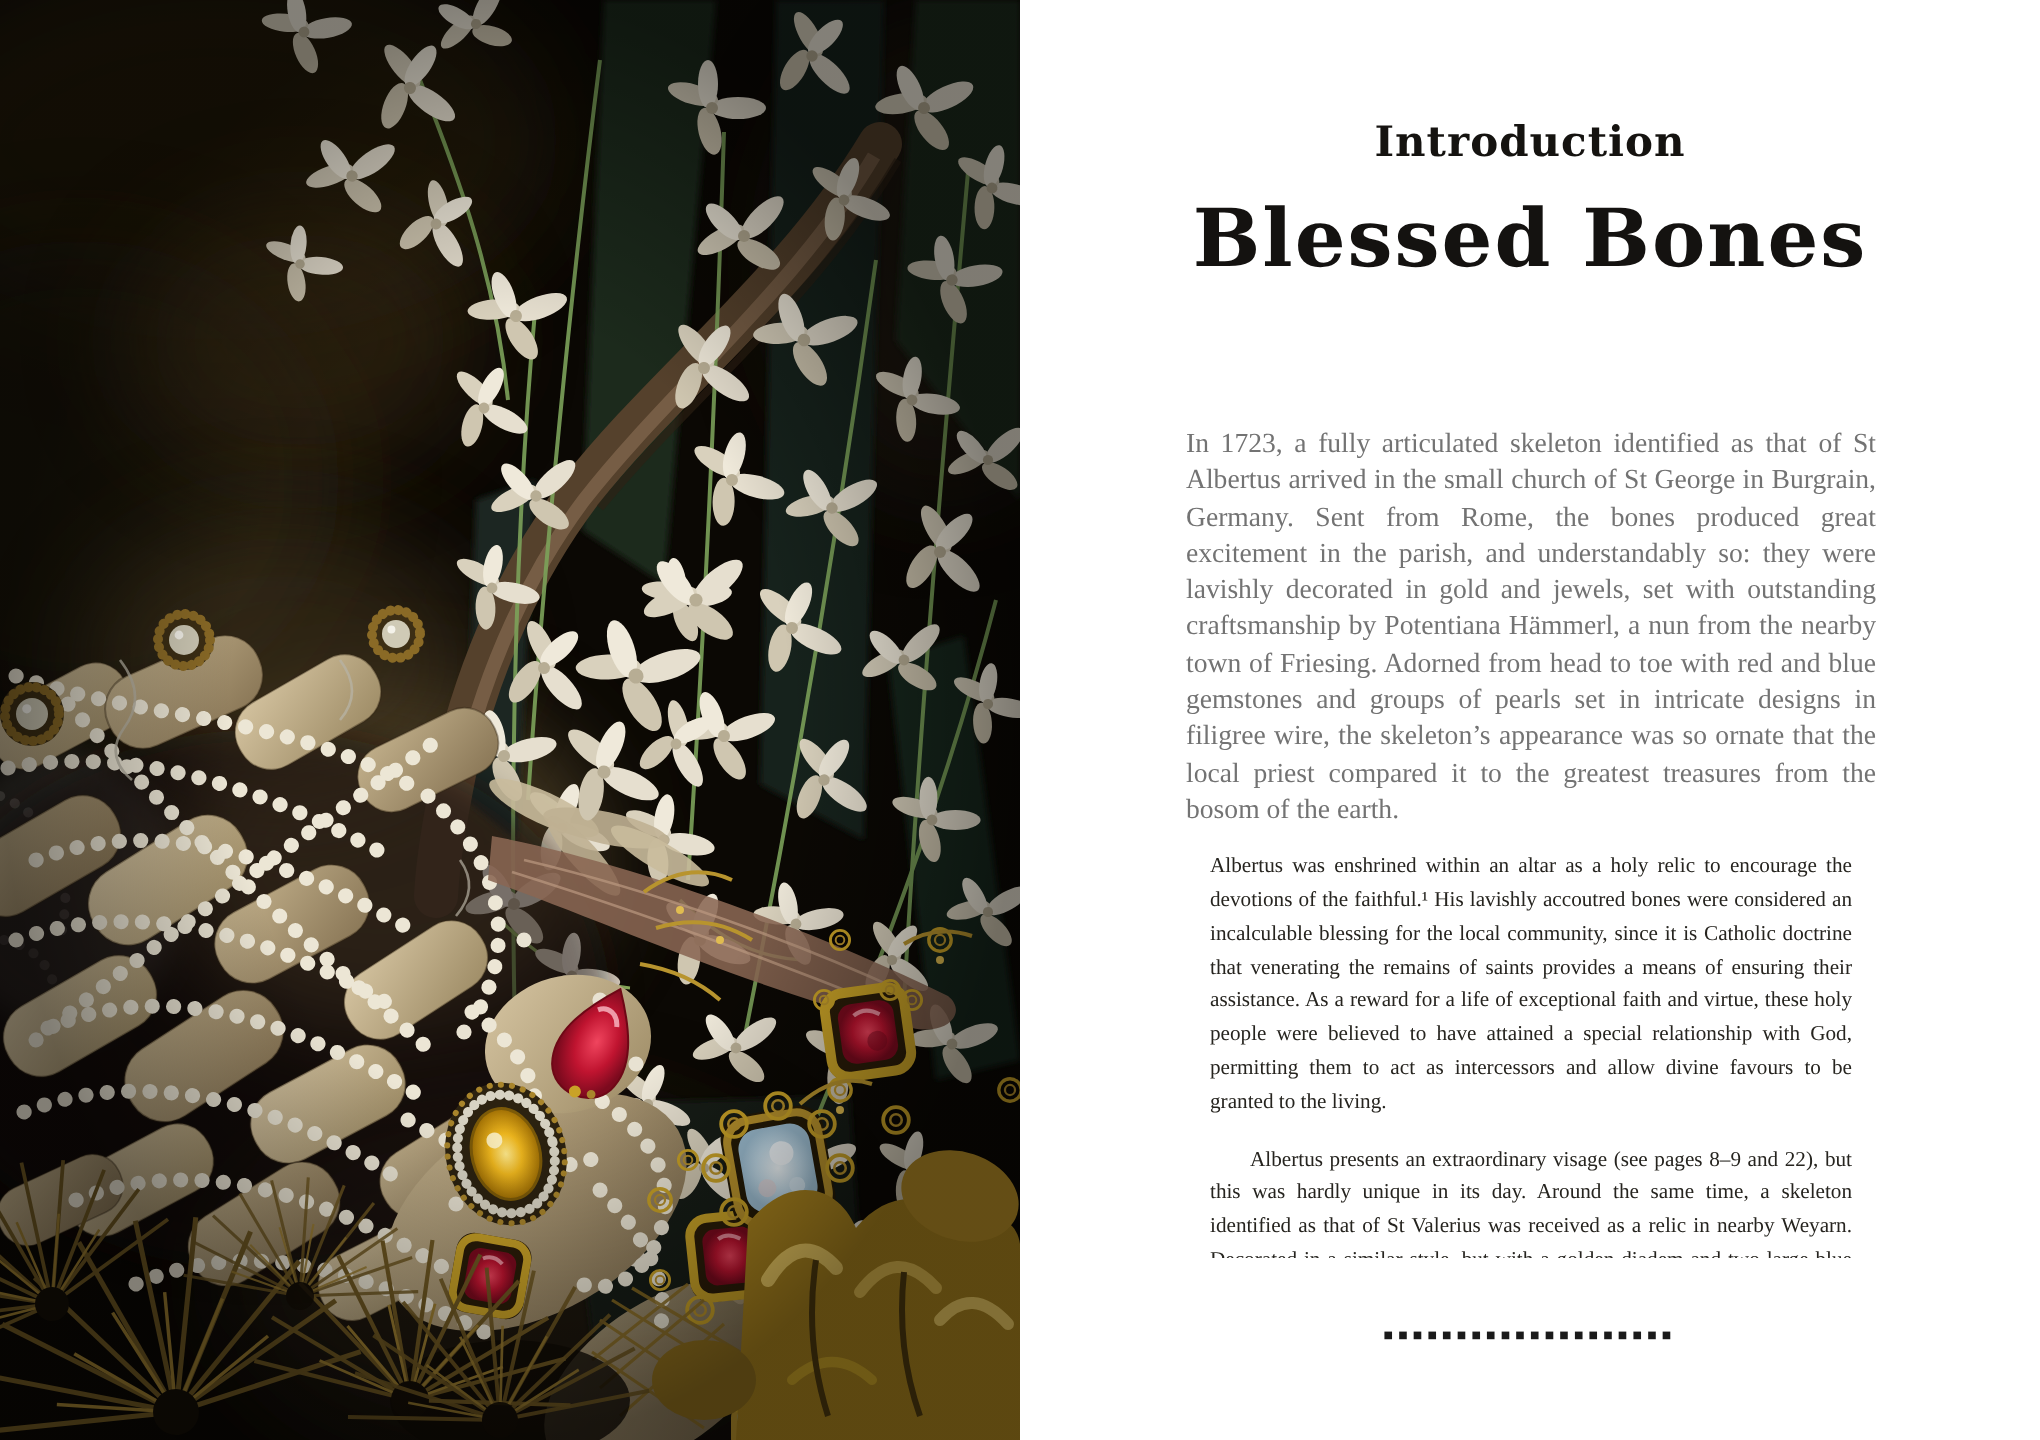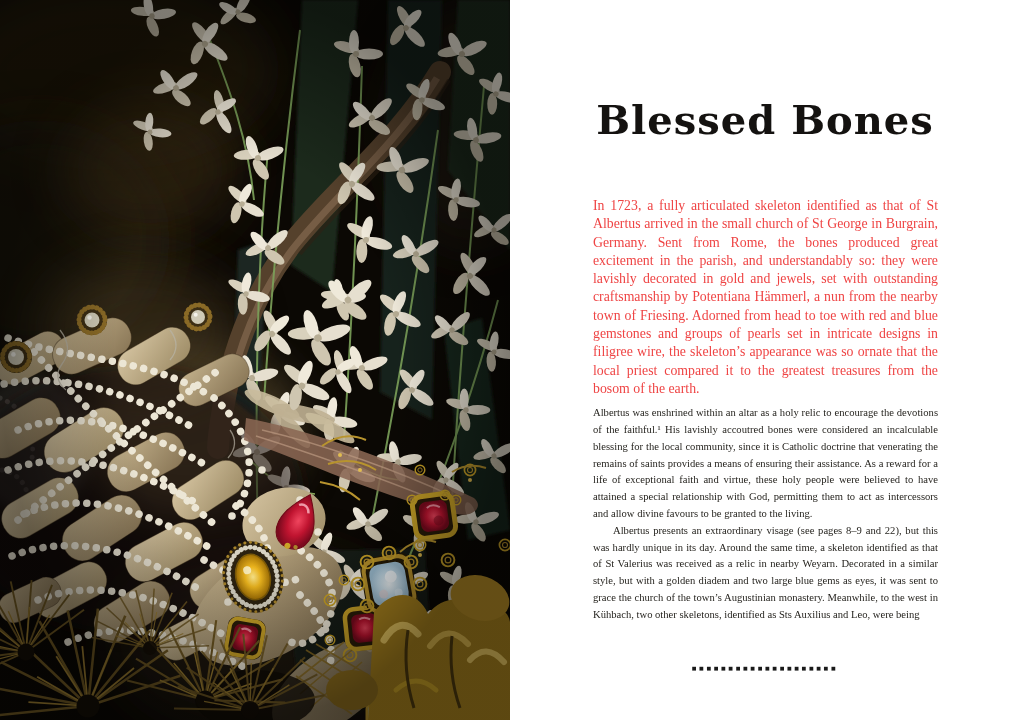--- a/index.html
+++ b/index.html
@@ -6,22 +6,22 @@
   .spread{position:relative;width:1020px;height:720px;background:#ffffff;overflow:hidden;}
   .photo-page{position:absolute;left:0;top:0;width:510px;height:720px;background:#0b0804;}
   .photo-page svg{display:block;}
   .text-page{position:absolute;left:510px;top:0;width:510px;height:720px;background:#ffffff;
              font-family:"Liberation Serif","DejaVu Serif",serif;color:#1f1d1a;}
   .kicker{position:absolute;top:58px;left:0;width:100%;text-align:center;
           font-family:"DejaVu Serif",serif;font-weight:700;font-size:21px;letter-spacing:.5px;color:#151310;}
   .title{position:absolute;top:96px;left:0;width:100%;text-align:center;
          font-family:"DejaVu Serif",serif;font-weight:700;font-size:40px;letter-spacing:1px;color:#141210;}
   .textcol{position:absolute;top:197px;left:83px;width:345px;max-height:432px;overflow:hidden;}
-  .lead{font-size:13.8px;line-height:18.3px;text-align:justify;margin:0 0 7px 0;color:#ef4444;}
-  .bodyp{font-size:10.6px;line-height:16.8px;text-align:justify;margin:0;color:#26241f;font-family:Liberation Serif, serif;}
+  .lead{font-size:13.8px;line-height:18.3px;text-align:justify;margin:16px 0 7px 0;color:#737373;}
+  .bodyp{font-size:10.6px;line-height:16.8px;text-align:justify;margin:12px;color:#26241f;font-family:Liberation Serif, serif;}
   .indent{text-indent:20px;}
   .caption{position:absolute;top:631px;left:88px;width:334px;text-align:center;
            font-weight:700;font-size:10.8px;line-height:14px;color:#1c1a16;}
   .ornament{position:absolute;top:665px;left:0;width:100%;text-align:center;
             font-family:"DejaVu Sans",sans-serif;font-size:5px;letter-spacing:2.6px;color:#1a1a1a;}
   .folio{position:absolute;top:681px;left:0;width:100%;text-align:center;
          font-size:10px;letter-spacing:1.5px;color:#2a2824;}
 </style>
 </head>
 <body>
@@ -408,20 +408,21 @@
         <use href="#fan" transform="translate(26,652) rotate(-30) scale(.85)"></use>
         <use href="#fan" transform="translate(150,648) rotate(4) scale(.7)" opacity=".85"></use>
         <use href="#fan" transform="translate(250,710) rotate(-5) scale(.9)" opacity=".9"></use>
       </g>
 
       <rect x="0" y="0" width="510" height="720" fill="url(#vig)"></rect>
     </svg>
   </div>
 
   <div class="text-page">
+    <div class="kicker">Introduction</div>
     <h1 class="title" style="margin:0;">Blessed Bones</h1>
 
     <div class="textcol">
       <p class="lead">In 1723, a fully articulated skeleton identified as that of St Albertus arrived in the small church of St George in Burgrain, Germany. Sent from Rome, the bones produced great excitement in the parish, and understandably so: they were lavishly decorated in gold and jewels, set with outstanding craftsmanship by Potentiana Hämmerl, a nun from the nearby town of Friesing. Adorned from head to toe with red and blue gemstones and groups of pearls set in intricate designs in filigree wire, the skeleton’s appearance was so ornate that the local priest compared it to the greatest treasures from the bosom of the earth.</p>
       <p class="bodyp">Albertus was enshrined within an altar as a holy relic to encourage the devotions of the faithful.¹ His lavishly accoutred bones were considered an incalculable blessing for the local community, since it is Catholic doctrine that venerating the remains of saints provides a means of ensuring their assistance. As a reward for a life of exceptional faith and virtue, these holy people were believed to have attained a special relationship with God, permitting them to act as intercessors and allow divine favours to be granted to the living.</p>
       <p class="bodyp indent">Albertus presents an extraordinary visage (see pages 8–9 and 22), but this was hardly unique in its day. Around the same time, a skeleton identified as that of St Valerius was received as a relic in nearby Weyarn. Decorated in a similar style, but with a golden diadem and two large blue gems as eyes, it was sent to grace the church of the town’s Augustinian monastery. Meanwhile, to the west in Kühbach, two other skeletons, identified as Sts Auxilius and Leo, were being</p>
     </div>
 
     <div class="ornament">■■■■■■■■■■■■■■■■■■■■</div>
   </div>

